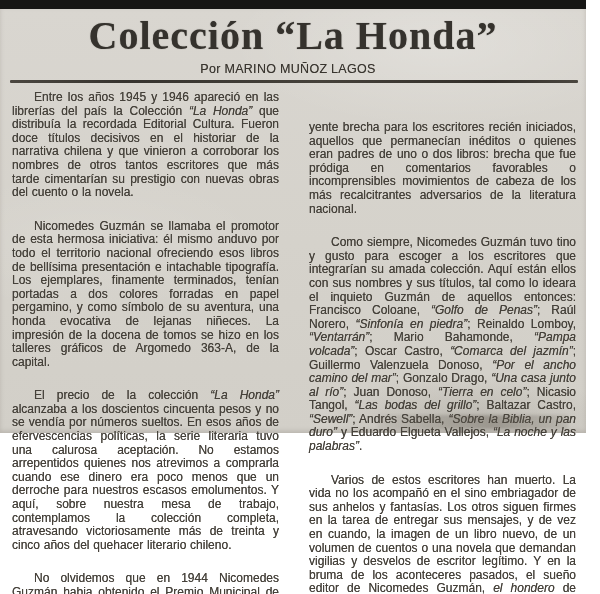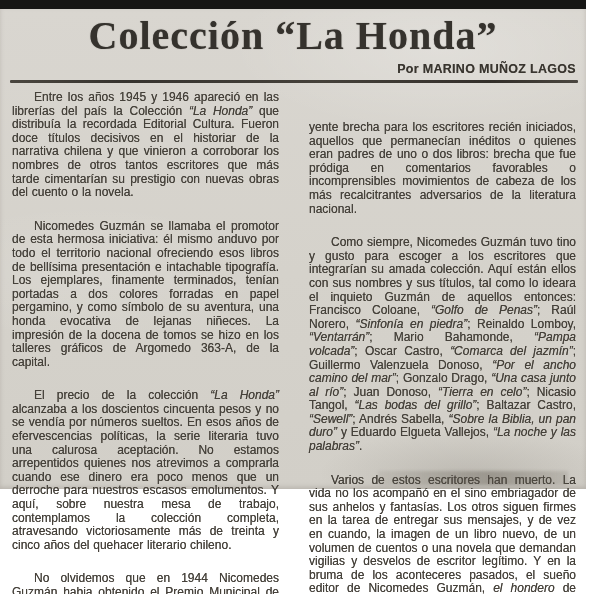--- a/index.html
+++ b/index.html
@@ -22,43 +22,43 @@
     width: 586px;
     height: 9px;
     background: linear-gradient(90deg, #101010 0%, #1c1c1a 40%, #14141 2 70%, #181816 100%);
     background-color: #161614;
   }
   .paper {
     position: absolute;
     left: 0;
     top: 9px;
     width: 586px;
-    height: 480px;
+    height: 424px;
     background:
       radial-gradient(ellipse 300px 120px at 75% 8%, rgba(255,255,255,0.22), rgba(255,255,255,0) 70%),
       radial-gradient(ellipse 260px 100px at 15% 55%, rgba(255,255,255,0.10), rgba(255,255,255,0) 70%),
       radial-gradient(ellipse 200px 60px at 80% 97%, rgba(95,90,80,0.18), rgba(95,90,80,0) 75%),
       linear-gradient(180deg, #d9d6d0 0%, #d5d2cb 55%, #d2cfc8 100%);
     box-shadow: inset 0 -2px 4px rgba(110,105,95,0.25);
   }
   .title {
     margin: 3px 0 0 0;
     text-align: center;
     font-family: "Liberation Serif", "DejaVu Serif", serif;
     font-weight: bold;
     font-size: 40px;
     line-height: 48px;
     letter-spacing: 1px;
     color: #35322d;
     text-shadow: 0 0 1px rgba(50,47,42,0.55);
   }
   .byline {
     margin: 2px 10px 0 0;
-    text-align: right;
-    font-weight: bold;
+    text-align: center;
+    font-weight: normal;
     font-size: 12.5px;
     letter-spacing: 0.3px;
     color: #39352f;
     text-shadow: 0 0 0.5px rgba(57,53,47,0.6);
   }
   .rule {
     margin: 4px 8px 0 10px;
     height: 3px;
     background: linear-gradient(90deg, #4a463f, #36332e 20%, #45413a 55%, #332f2a 85%, #4a463f);
     border-radius: 1px;

